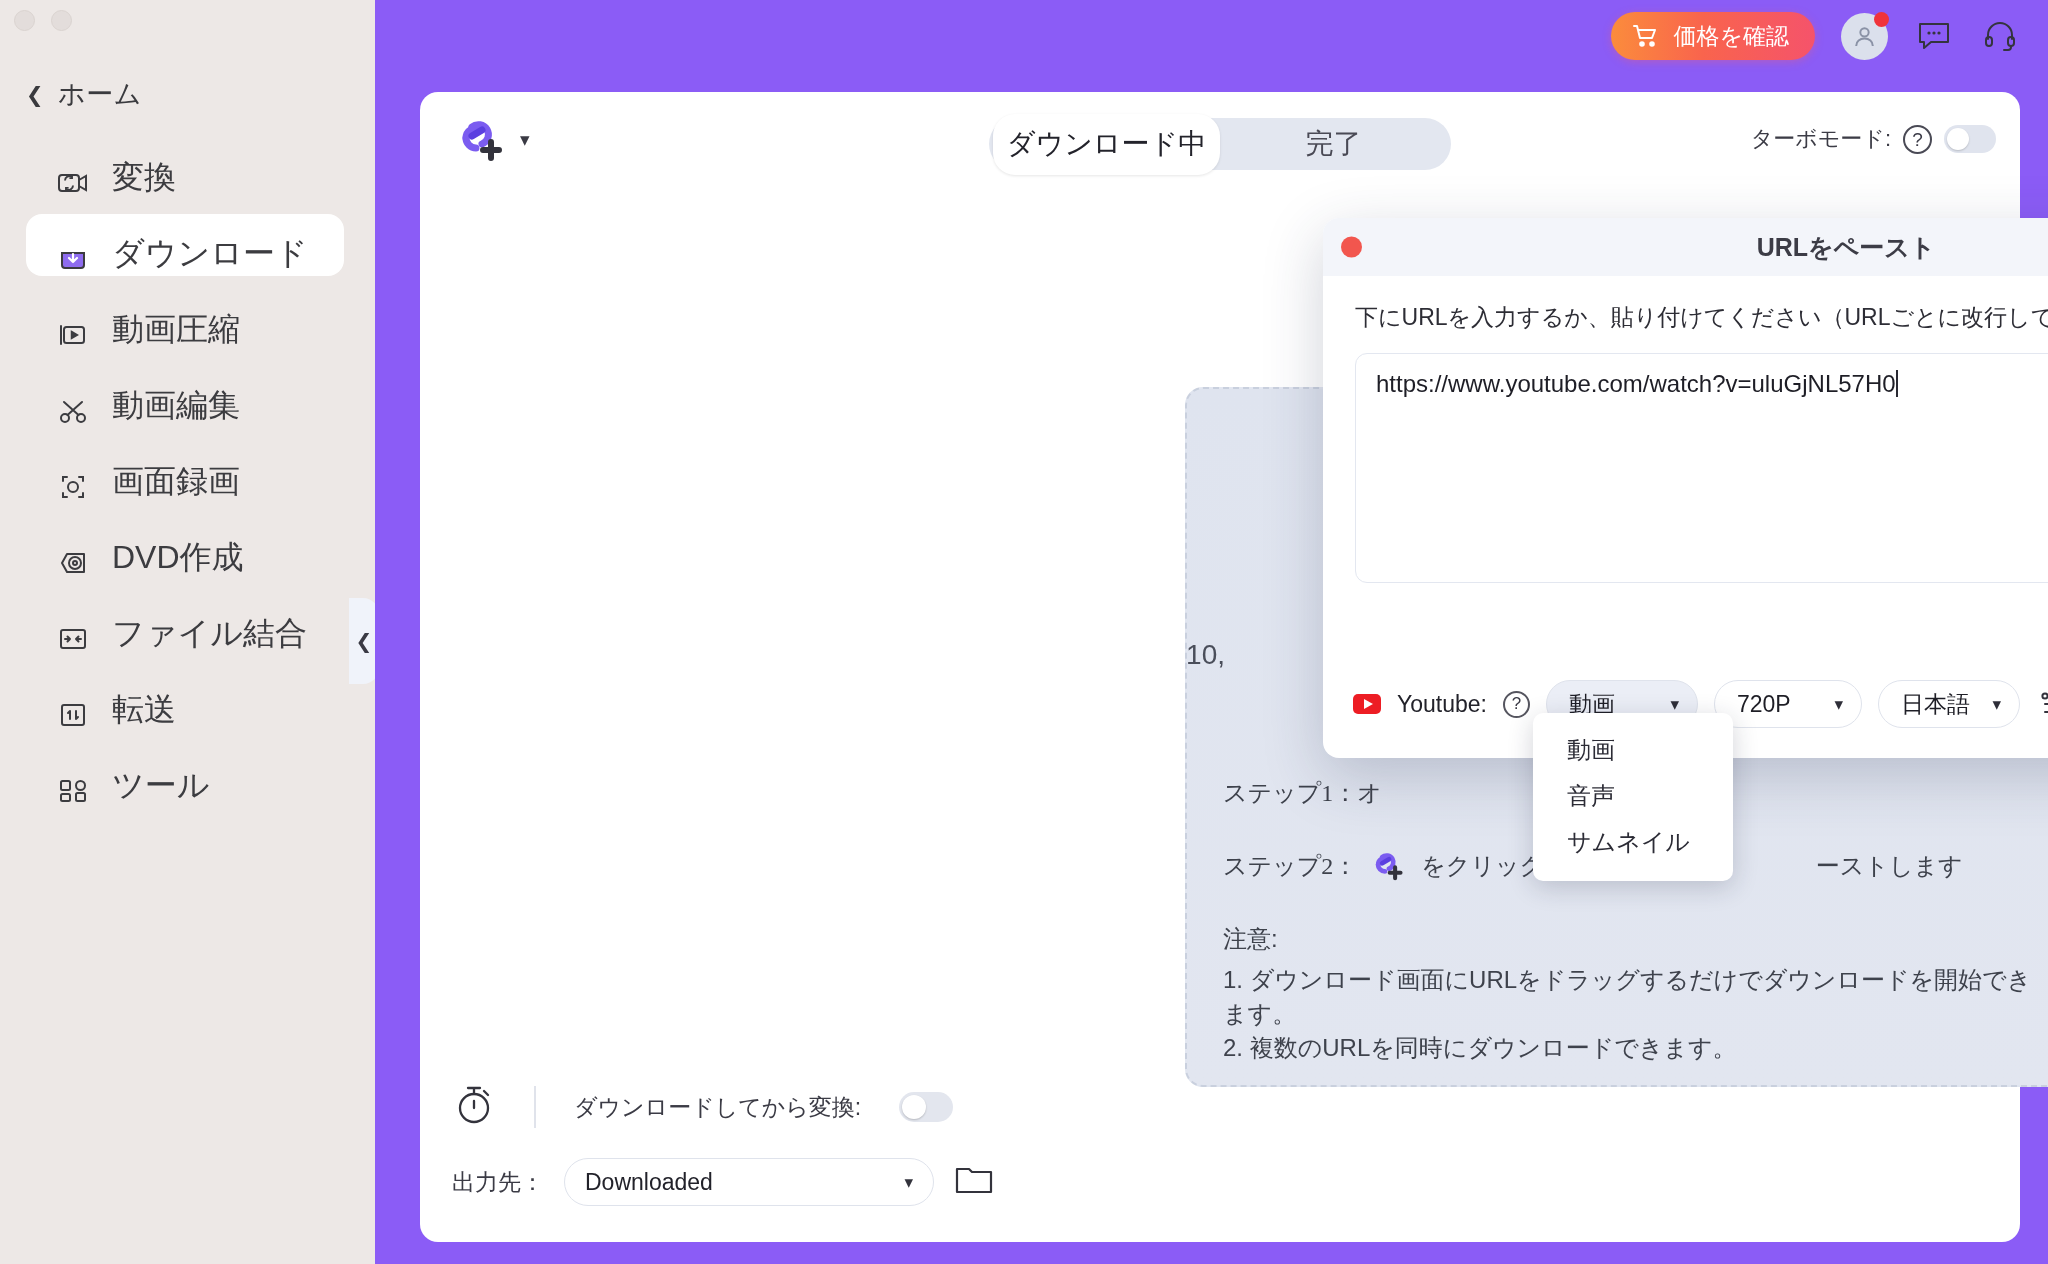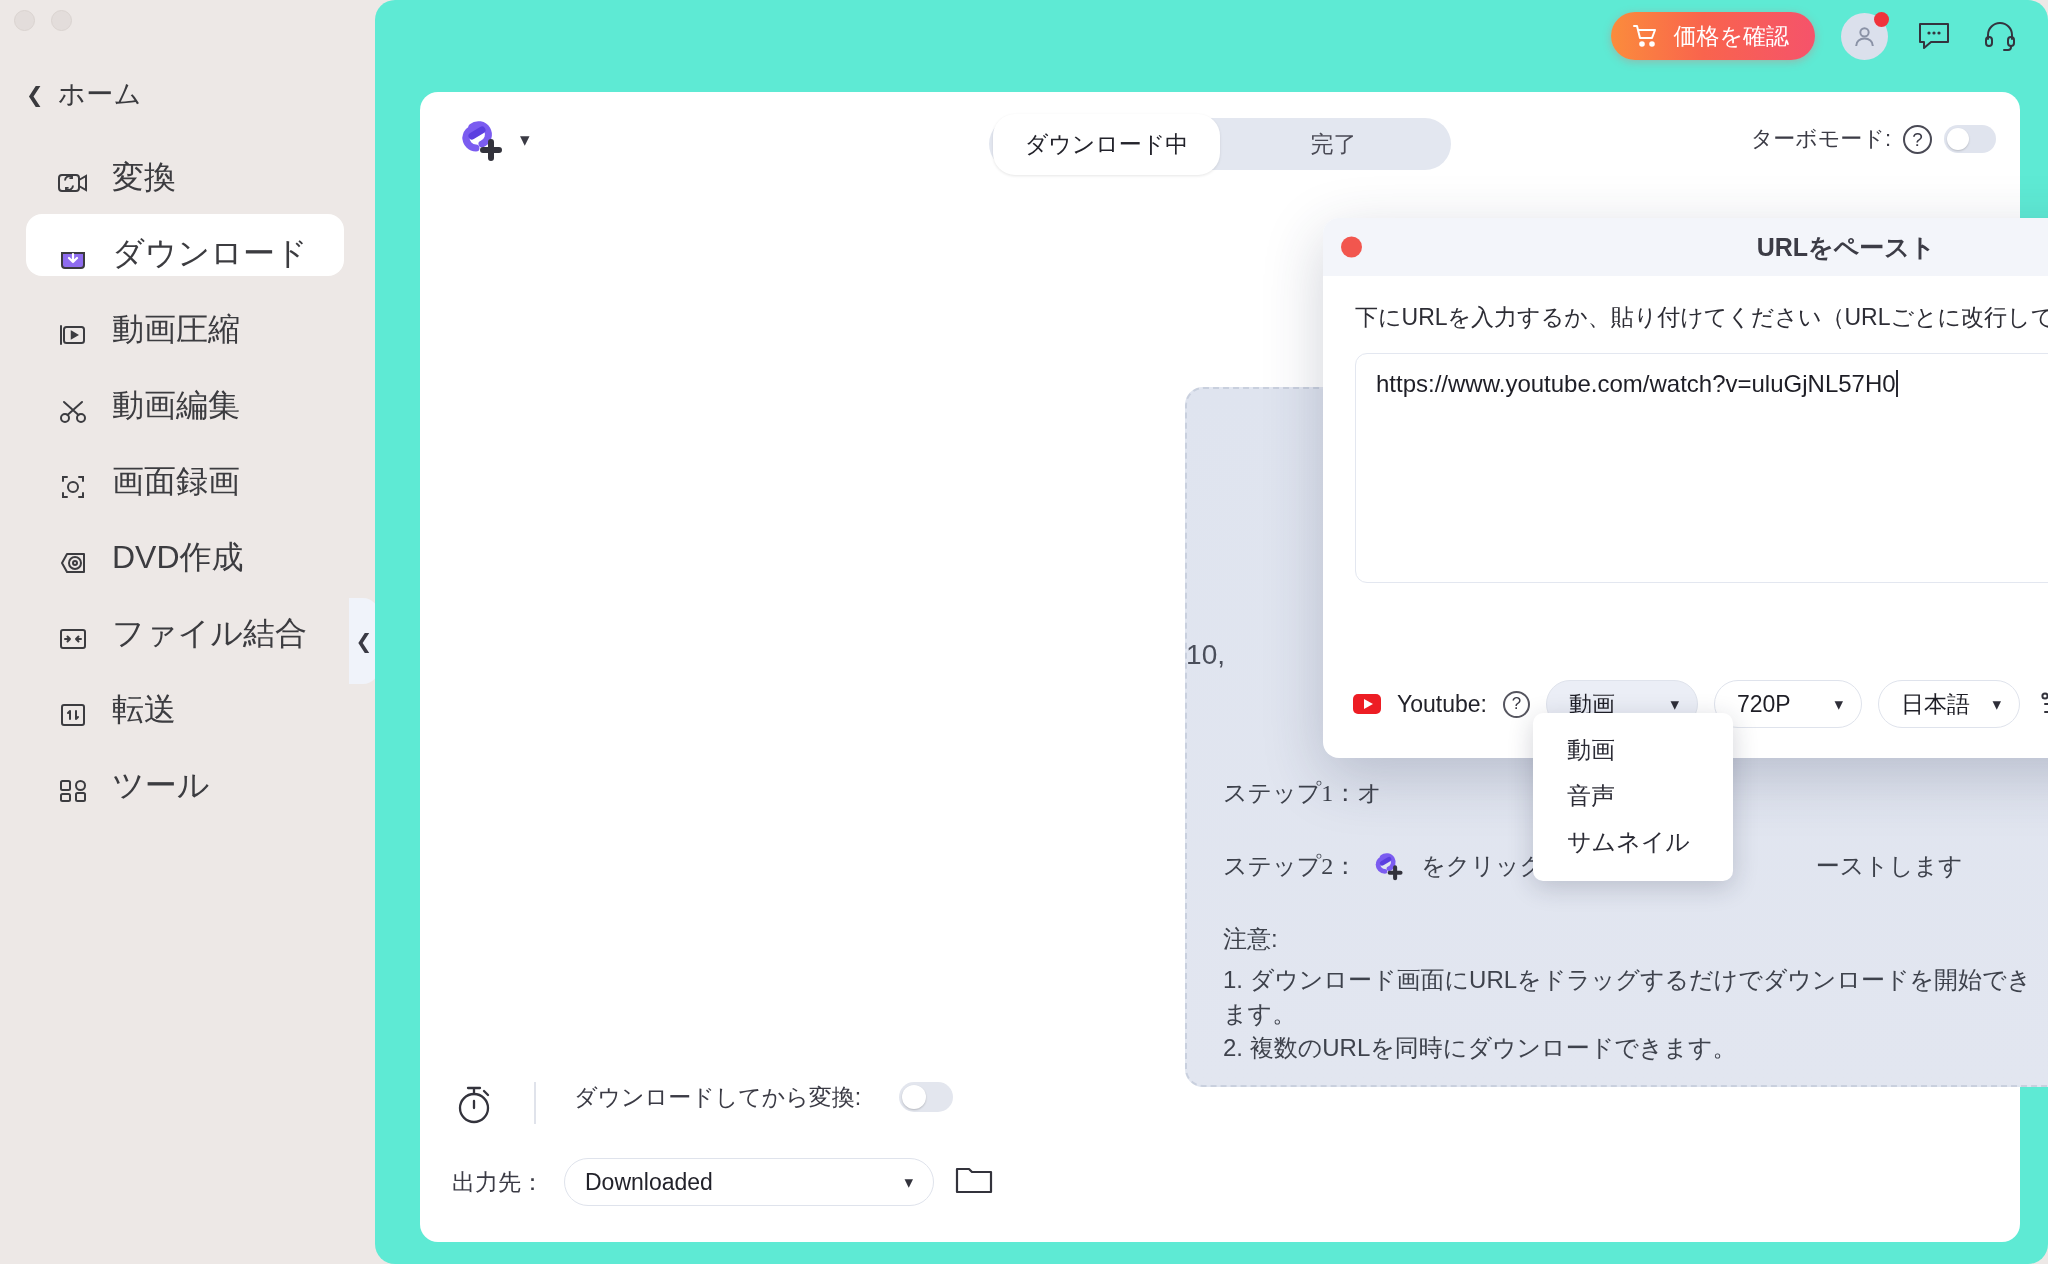--- a/index.html
+++ b/index.html
@@ -42,21 +42,21 @@
     width: 30px; height: 86px;
     background: #F0F3FA;
     border-radius: 0 16px 16px 0;
     display: flex; align-items: center; justify-content: center;
     color: #3A3A44; font-size: 20px;
   }
 
   
   .main-area {
     position: absolute; left: 375px; top: 0;
-    width: 1673px; height: 1264px; background: #5eead4; border-radius: 20px;
+    width: 1673px; height: 1264px; background: #8b5cf6;
   }
   .topbar { position: absolute; right: 28px; top: 12px; display: flex; align-items: center; gap: 26px; }
   .price-btn {
     height: 48px; padding: 0 26px 0 22px; border-radius: 26px;
     background: linear-gradient(90deg,#FB8C3C 0%,#F9644D 45%,#F5536B 100%);
     color: #fff; font-size: 23px; display: flex; align-items: center; gap: 14px;
     box-shadow: 0 2px 8px rgba(245,95,100,.35);
   }
   .cart-ico svg { display: block; }
   .acct-wrap { position: relative; width: 47px; height: 47px; }
@@ -80,21 +80,21 @@
   .link-add { position: absolute; left: 30px; top: 20px; width: 64px; height: 56px; }
   .link-chev { position: absolute; left: 100px; top: 36px; color: #3A3A44; font-size: 19px; }
   .tabs {
     position: absolute; left: 50%; transform: translateX(-50%); top: 26px;
     width: 462px; height: 52px; background: #E3E7F0; border-radius: 26px;
     display: flex; align-items: center; padding: 4px;
   }
   .tab {
     flex: 1; height: 61px; border-radius: 22px;
     display: flex; align-items: center; justify-content: center;
-    font-size: 23px; color: #4A4A55;
+    font-size: 28px; color: #4A4A55;
   }
   .tab.active { background: #FFFFFF; color: #23232B; box-shadow: 0 1px 3px rgba(0,0,0,.10); }
   .turbo { position: absolute; right: 24px; top: 32px; display: flex; align-items: center; gap: 12px; }
   .turbo-label { font-size: 22px; color: #3C3C46; }
   .qmark {
     width: 29px; height: 29px; border-radius: 50%; border: 2px solid #4A4A55;
     display: inline-flex; align-items: center; justify-content: center;
     font-size: 19px; color: #3A3A46; line-height: 1;
   }
   .switch {
@@ -115,21 +115,21 @@
   .hint-top .num {
     position: absolute; right: 858px; top: 250px; font-size: 28px; color: #4A4E5A; white-space: nowrap;
   }
   .hint-body { padding: 38px 36px 0 36px; }
   .hint-line { font-size: 24px; color: #3E424C; margin-bottom: 38px; display: flex; align-items: center; gap: 10px; font-family: Liberation Serif, serif; }
   .note-title { font-size: 24px; color: #3E424C; margin-bottom: 8px; }
   .note-line { font-size: 24px; color: #3E424C; line-height: 1.42; }
 
   
   .bottombar { position: absolute; left: 0; bottom: 36px; width: 100%; }
-  .bb-row1 { display: flex; align-items: flex-start; gap: 38px; padding-left: 32px; margin-bottom: 26px; }
+  .bb-row1 { display: flex; align-items: center; gap: 38px; padding-left: 32px; margin-bottom: 26px; }
   .bb-sep { width: 2px; height: 42px; background: #E0E3EB; }
   .bb-label { font-size: 23px; color: #3B3B45; }
   .switch2 { width: 54px; height: 30px; border-radius: 16px; background: #E3E6EE; position: relative; }
   .switch2 i { position: absolute; left: 3px; top: 3px; width: 24px; height: 24px; border-radius: 50%; background: #fff; box-shadow: 0 1px 2px rgba(0,0,0,.2); }
   .bb-row2 { display: flex; align-items: center; gap: 20px; padding-left: 32px; }
   .out-label { font-size: 23px; color: #3B3B45; }
   .out-select {
     width: 370px; height: 48px; border: 1.5px solid #DFE3EC; border-radius: 25px;
     background: #fff; display: flex; align-items: center; padding: 0 20px;
     font-size: 23px; color: #22222A; position: relative;

